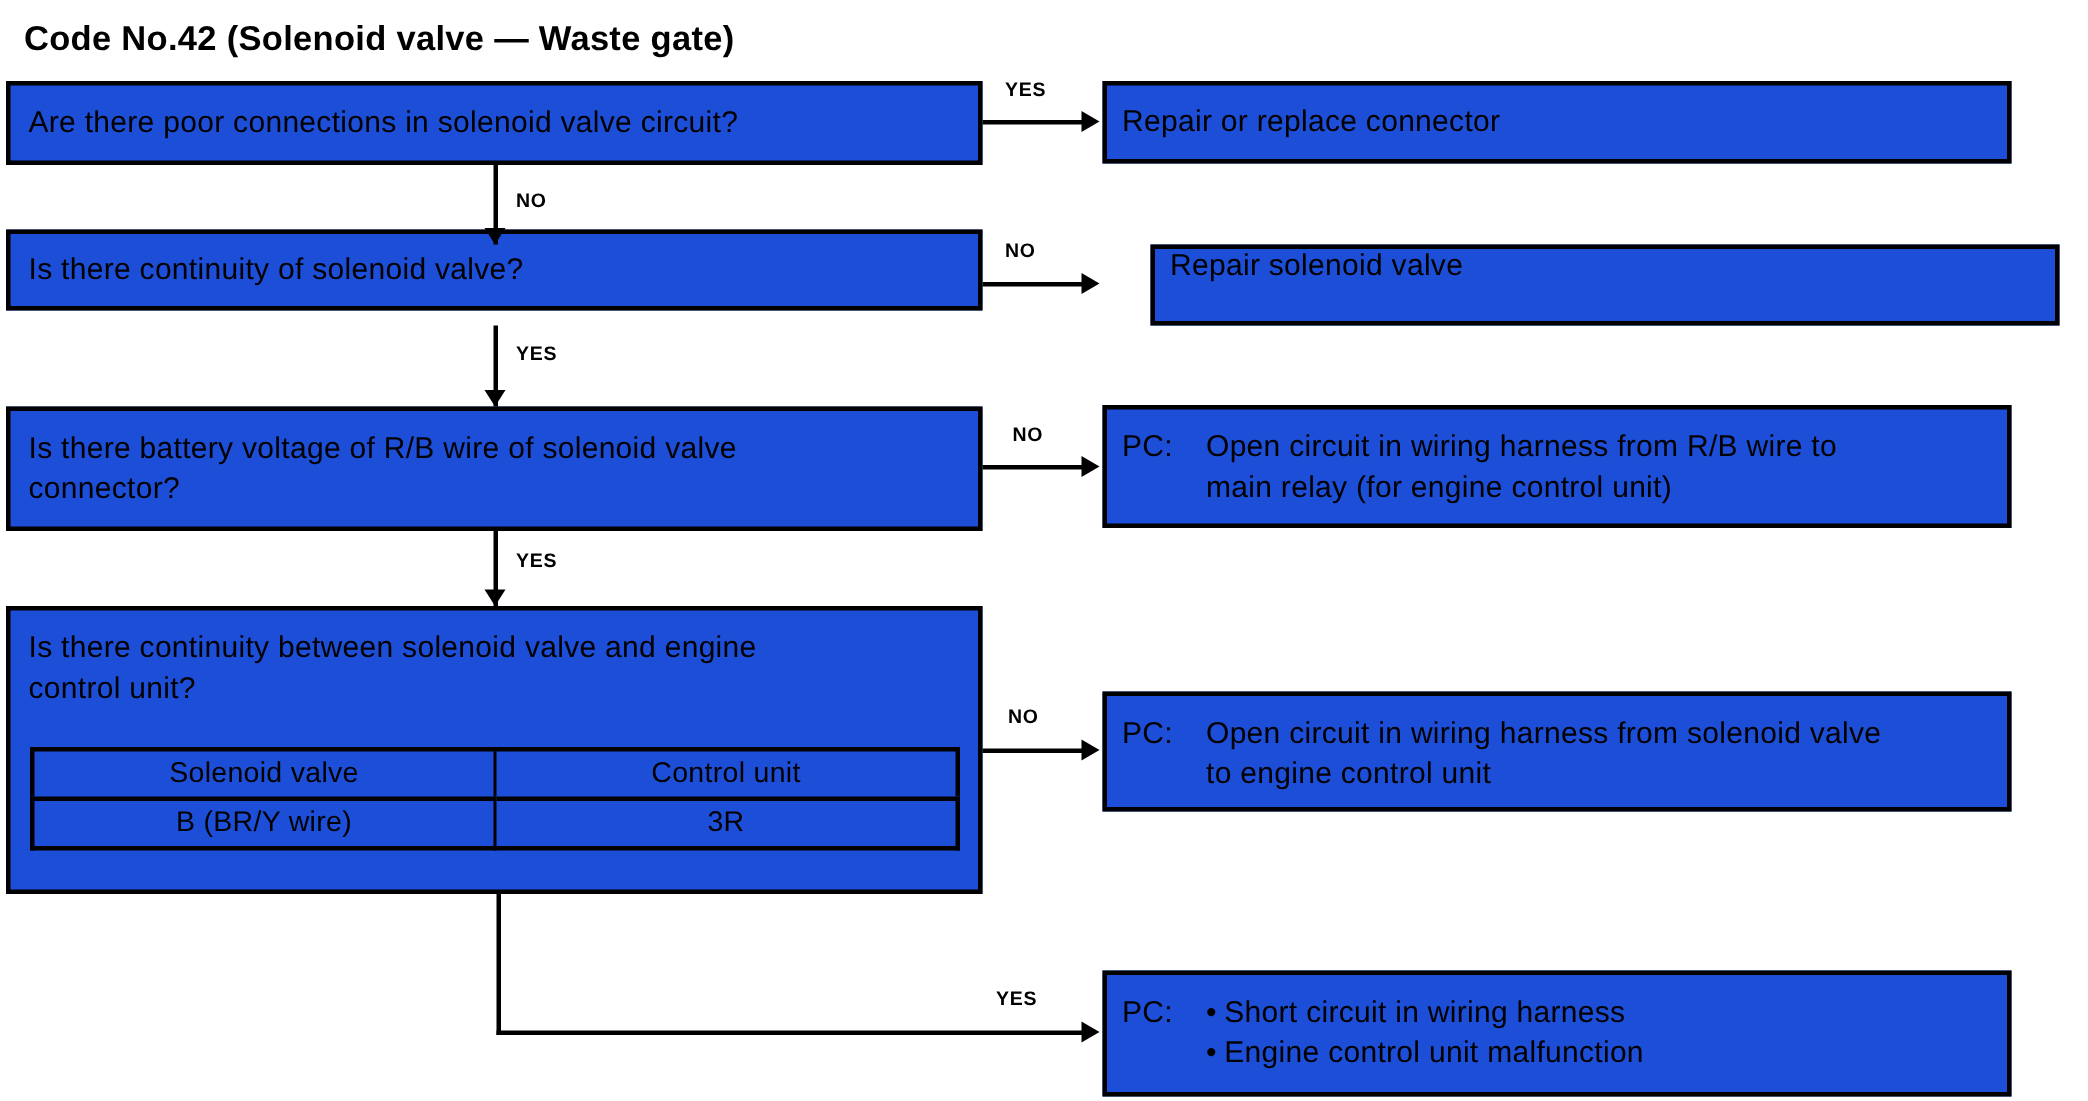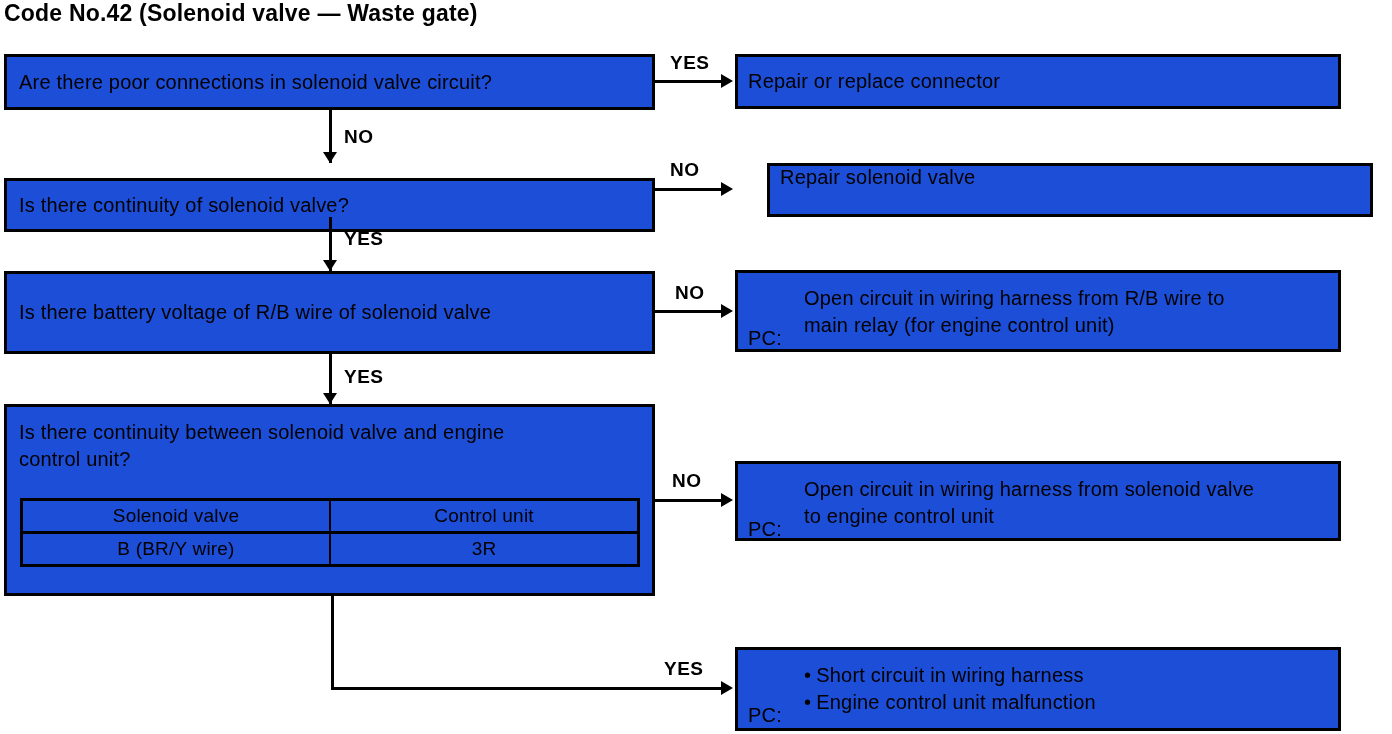--- a/index.html
+++ b/index.html
@@ -7,46 +7,46 @@
     position:relative;
     width:1392px;height:734px;
     background:#ffffff;
     font-family:"Liberation Sans", sans-serif;
     color:#000;
     overflow:hidden;
   }
   .title{
     position:absolute;left:4px;top:0px;
     font-size:23px;font-weight:bold;letter-spacing:0.2px;
-    margin:0;
+    margin:12px;
   }
   .box{
     position:absolute;
     border:3px solid #000;
     background:#1d4ed8;
     box-sizing:border-box;
     font-size:20px;
     letter-spacing:0.2px;
   }
   
   .qbox{left:4px;width:651px;display:flex;flex-direction:column;justify-content:center;padding-left:12px;}
   .q1{top:54px;height:56px;}
-  .q2{top:178px;height:54px;}
+  .q2{top:153px;height:54px;}
   .q3{top:271px;height:83px;}
   .q4{top:404px;height:192px;justify-content:flex-start;padding-top:12px;}
   .qline{line-height:27px;white-space:nowrap;}
   
   .rbox{left:735px;width:606px;box-sizing:border-box;}
   .r1{top:54px;height:55px;display:flex;align-items:center;padding-left:10px;}
   .r2{top:163px;height:54px;display:flex;align-items:flex-start;padding-left:10px;margin-left:32px;}
   .r3{top:270px;height:82px;}
   .r4{top:461px;height:80px;}
   .r5{top:647px;height:84px;}
   .pcwrap{display:flex;padding:12px 0 0 10px;}
-  .pcprefix{width:56px;flex:none;line-height:27px;margin-top:40px;}
+  .pcprefix{width:56px;flex:none;line-height:27px;}
   .pclines{flex:1;}
   .pcline{line-height:27px;white-space:nowrap;}
   .bulletrow{display:flex;line-height:27px;white-space:nowrap;}
   .bullet{margin-right:5px;}
   
   .vline{position:absolute;left:329px;width:3px;background:#000;}
   .v1{top:110px;height:53px;}
   .v2{top:217px;height:54px;}
   .v3{top:354px;height:50px;}
   .v4{top:596px;height:94px;left:331px;}
@@ -70,21 +70,21 @@
     border-left:12px solid #000;
   }
   .ar1{top:74px;}
   .ar2{top:182px;}
   .ar3{top:304px;}
   .ar4{top:493px;}
   .ar5{top:681px;}
   
   .blabel{
     position:absolute;
-    font-size:19px;font-weight:bold;letter-spacing:0.5px;
+    font-size:13px;font-weight:bold;letter-spacing:0.5px;
     white-space:nowrap;
   }
   .lb-q1-yes{left:670px;top:52px;}
   .lb-q1-no{left:344px;top:126px;}
   .lb-q2-no{left:670px;top:159px;}
   .lb-q2-yes{left:344px;top:228px;}
   .lb-q3-no{left:675px;top:282px;}
   .lb-q3-yes{left:344px;top:366px;}
   .lb-q4-no{left:672px;top:470px;}
   .lb-q4-yes{left:664px;top:658px;}
@@ -112,20 +112,21 @@
   <div class="box qbox q1">
     <div class="qline">Are there poor connections in solenoid valve circuit?</div>
   </div>
 
   <div class="box qbox q2">
     <div class="qline">Is there continuity of solenoid valve?</div>
   </div>
 
   <div class="box qbox q3">
     <div class="qline">Is there battery voltage of R/B wire of solenoid valve</div>
+    <div class="qline">connector?</div>
   </div>
 
   <div class="box qbox q4">
     <div class="qline">Is there continuity between solenoid valve and engine</div>
     <div class="qline">control unit?</div>
     <table class="ctable">
       <tbody>
           <tr>
         <th>Solenoid valve</th>
         <th>Control unit</th>

